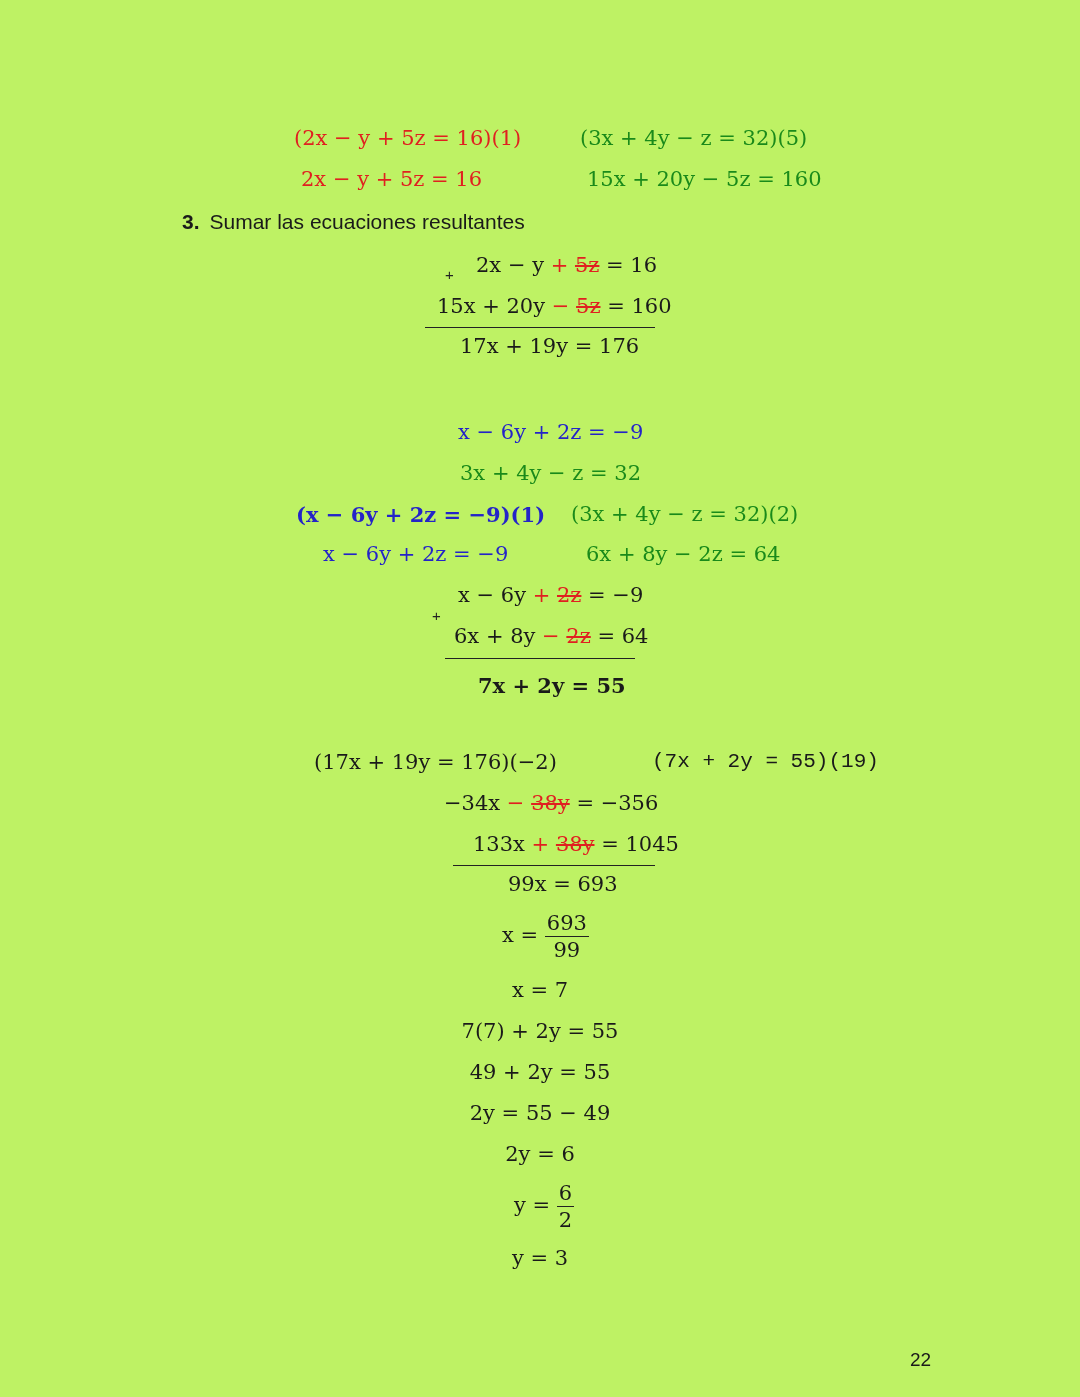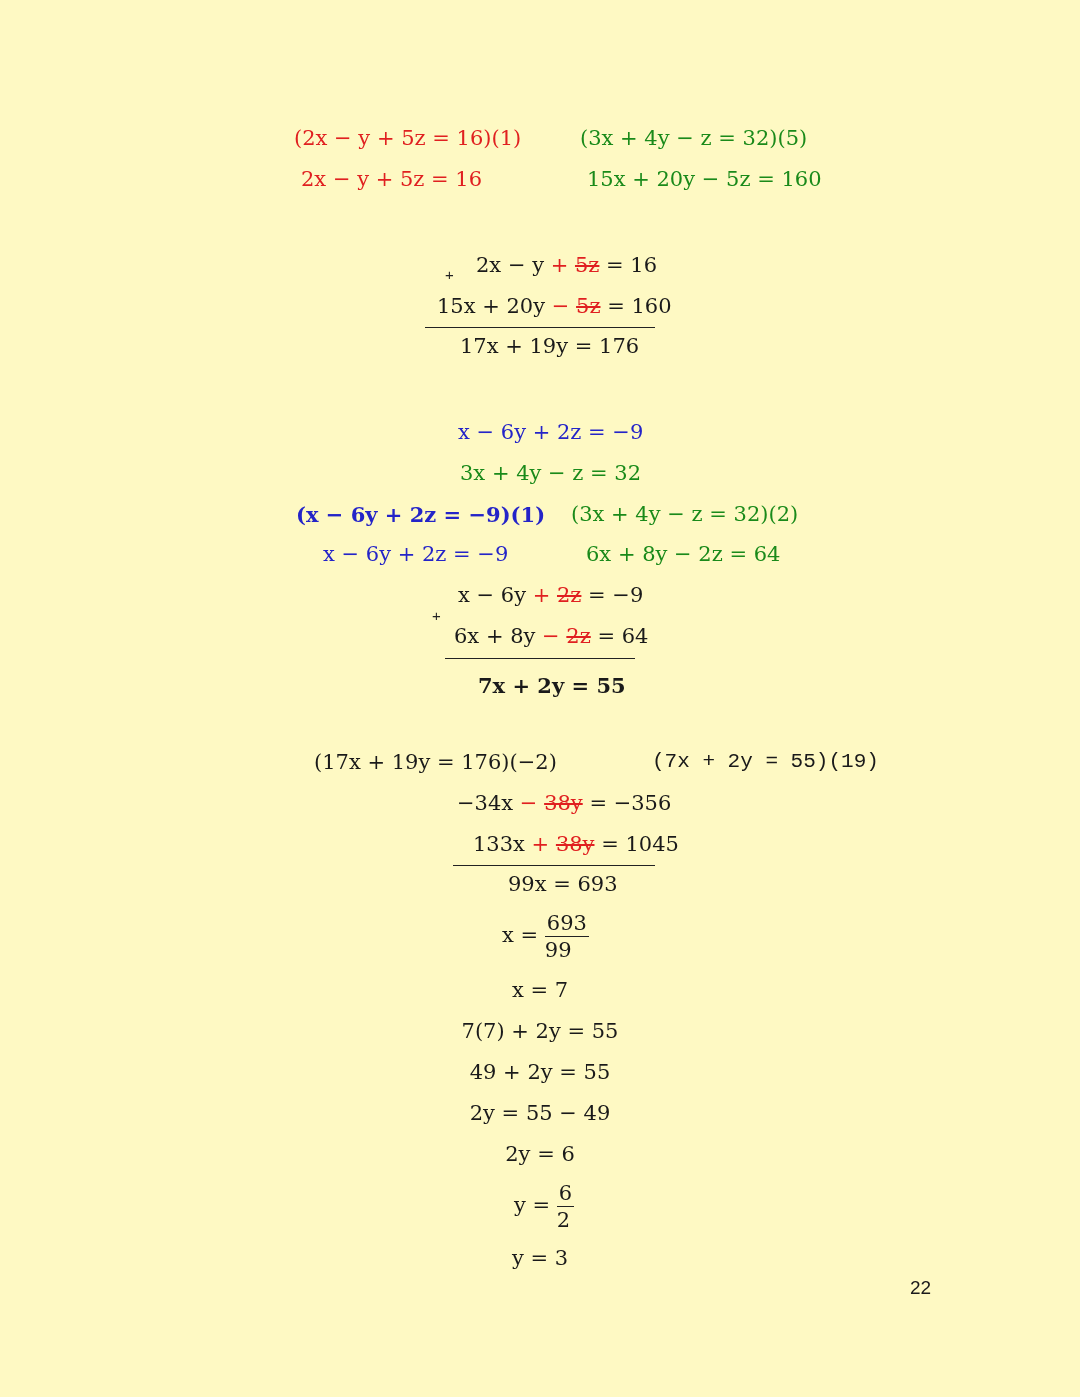--- a/index.html
+++ b/index.html
@@ -1,42 +1,45 @@
 <!DOCTYPE html>
 <html><head>
 <meta charset="utf-8">
 <style>
   html, body { margin: 0; padding: 0; background: #ffffff; }
   body { width: 1080px; height: 1397px; position: relative; overflow: hidden; }
-  .page { position: absolute; left: 0; top: 0; width: 1080px; height: 1397px; background: #fef9c3; }
+  .page { position: absolute; left: 0; top: 0; width: 1080px; height: 1397px; background: #bef264; }
   .math { font-family: "DejaVu Serif", "Liberation Serif", serif; font-size: 21px; color: #1a1a1a; white-space: nowrap; position: absolute; }
   .c { transform: translateX(-50%); }
   .red { color: #e02020; }
   .green { color: #1a8a1a; text-align: right; }
   .blue { color: #2424c8; }
   .strike { text-decoration: line-through; text-decoration-color: #e02020; }
   .step { position: absolute; left: 182px; font-family: "Liberation Sans", "DejaVu Sans", sans-serif; font-size: 21px; color: #1a1a1a; white-space: nowrap; }
   .step b { font-weight: bold; margin-right: 10px; }
   .rule { position: absolute; height: 1px; background: #222; }
   .plus { position: absolute; font-family: "Liberation Sans", sans-serif; font-size: 15px; color: #222; }
-  .frac { display: inline-flex; flex-direction: column; align-items: flex-start; vertical-align: middle; }
+  .frac { display: inline-flex; flex-direction: column; align-items: center; vertical-align: middle; }
   .frac .num { border-bottom: 1.5px solid #222; padding: 0 2px; line-height: 26px; }
   .frac .den { line-height: 26px; }
-  .pagenum { position: absolute; left: 910px; top: 1277px; font-family: "Liberation Sans", sans-serif; font-size: 19px; color: #1a1a1a; }
+  .pagenum { position: absolute; left: 910px; top: 1349px; font-family: "Liberation Sans", sans-serif; font-size: 19px; color: #1a1a1a; }
 </style>
 </head>
 <body>
 
 <div class="page">
 
   <div class="math red" style="left:294px; top:126px;">(2x − y + 5z = 16)(1)</div>
   <div class="math green" style="left:580px; top:126px;">(3x + 4y − z = 32)(5)</div>
   <div class="math red" style="left:301px; top:167px;">2x − y + 5z = 16</div>
   <div class="math green" style="left:587px; top:167px;">15x + 20y − 5z = 160</div>
 
+  <div class="step" style="top:210px;">
+    <b>3.</b><span>Sumar las ecuaciones resultantes</span>
+  </div>
 
   <div class="plus" style="left:445px; top:266px;">+</div>
   <div class="math" style="left:476px; top:253px;">
     <span>2x − y </span><span class="red">+ </span><span class="red strike">5z</span><span> = 16</span>
   </div>
   <div class="math" style="left:437px; top:294px;">
     <span>15x + 20y </span><span class="red">− </span><span class="red strike">5z</span><span> = 160</span>
   </div>
   <div class="rule" style="left:425px; top:327px; width:230px;"></div>
   <div class="math" style="left:460px; top:334px;">17x + 19y = 176</div>
@@ -56,21 +59,21 @@
   <div class="math" style="left:454px; top:624px;">
     <span>6x + 8y </span><span class="red">− </span><span class="red strike">2z</span><span> = 64</span>
   </div>
   <div class="rule" style="left:445px; top:658px; width:190px;"></div>
   <div class="math" style="left:478px; top:673px;font-weight:bold;">7x + 2y = 55</div>
 
 
   <div class="math" style="left:314px; top:750px;">(17x + 19y = 176)(−2)</div>
   <div class="math" style="left:652px; top:750px;font-family:Liberation Mono, monospace;">(7x + 2y = 55)(19)</div>
 
-  <div class="math" style="left:457px; top:791px;">
+  <div class="math" style="left:444px; top:791px;">
     <span>−34x </span><span class="red">− </span><span class="red strike">38y</span><span> = −356</span>
   </div>
   <div class="math" style="left:465px; top:832px;margin-left:8px;">
     <span>133x </span><span class="red">+ </span><span class="red strike">38y</span><span> = 1045</span>
   </div>
   <div class="rule" style="left:453px; top:865px; width:202px;"></div>
   <div class="math" style="left:508px; top:872px;">99x = 693</div>
 
   <div class="math" style="left:502px; top:910px;">
     <span>x = </span><span class="frac">

